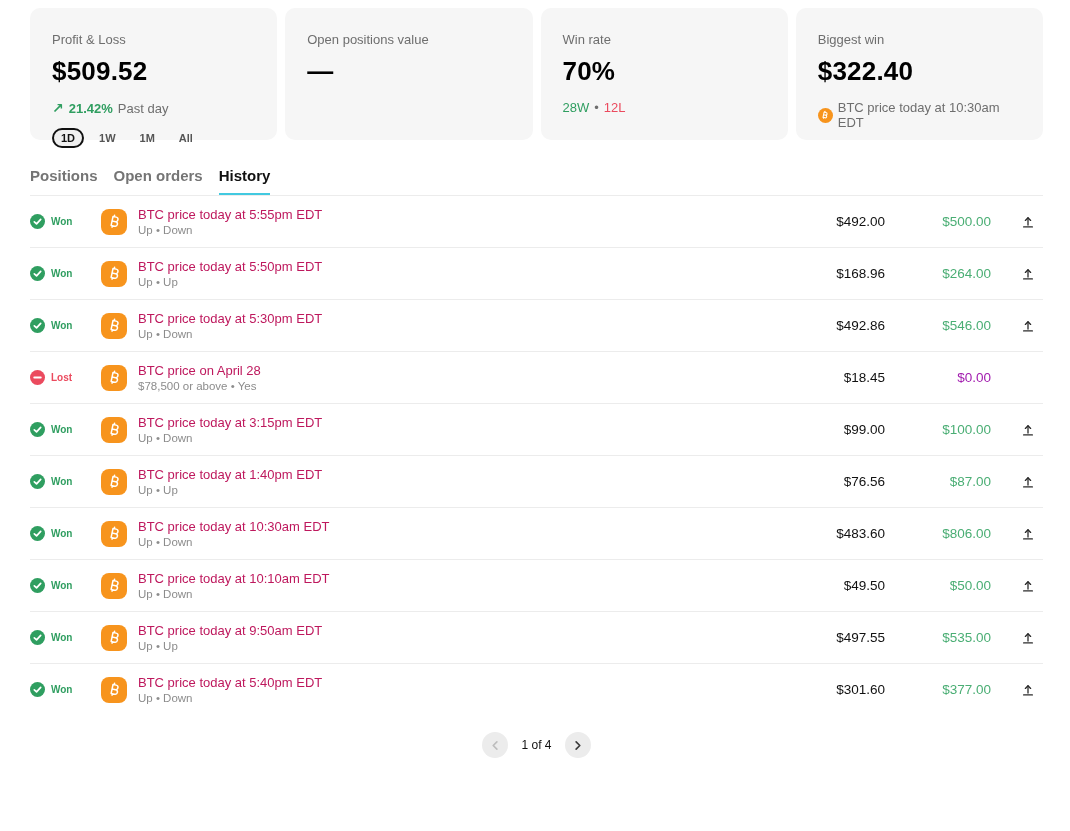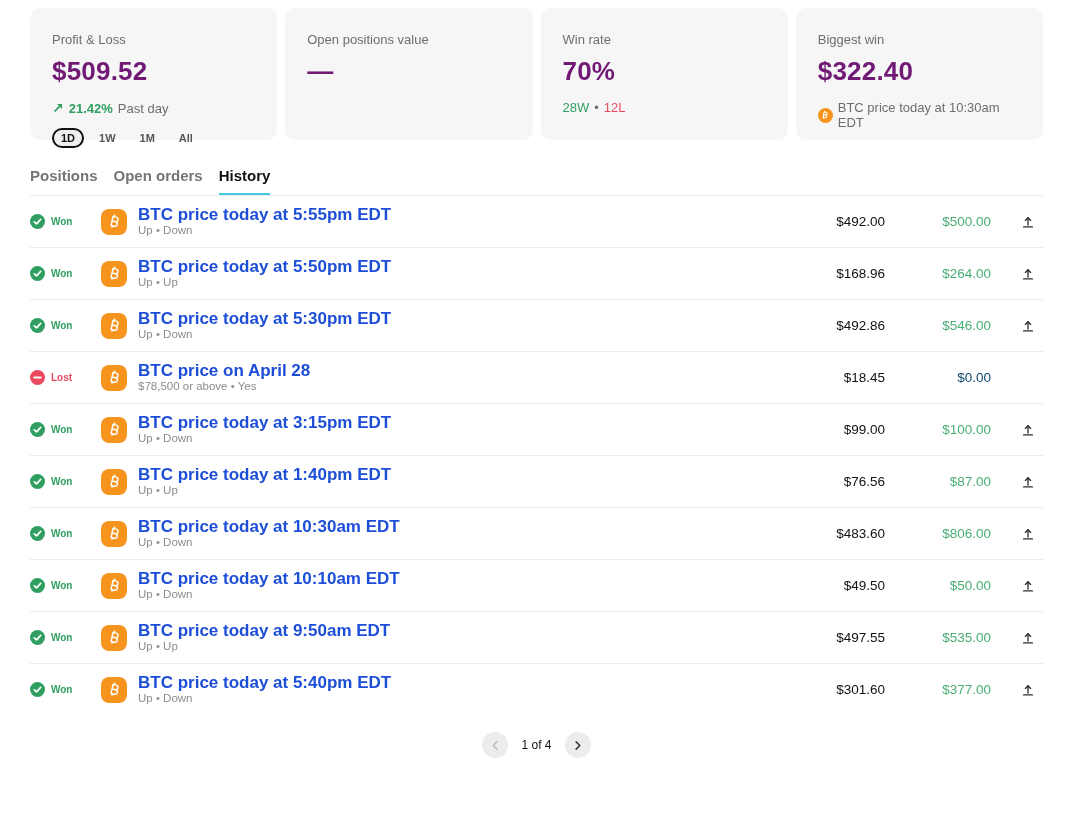--- a/index.html
+++ b/index.html
@@ -5,21 +5,21 @@
   * { margin:0; padding:0; box-sizing:border-box; }
   html,body { background:#ffffff; width:1070px; }
   body { font-family:"Liberation Sans","DejaVu Sans",sans-serif; color:#1a1a1a; }
 
   .page { width:1070px; padding:8px 27px 20px 30px; }
 
   
   .cards { display:grid; grid-template-columns:repeat(4,1fr); gap:8px; }
   .card { background:#f6f6f6; border-radius:10px; height:132px; padding:24px 22px; }
   .card-label { font-size:13px; color:#6e6e6e; }
-  .card-value { font-size:26px; font-weight:bold; color:#701a75; margin-top:9px; letter-spacing:.2px; }
+  .card-value { font-size:26px; font-weight:bold; color:#000000; margin-top:9px; letter-spacing:.2px; }
   .card-sub { margin-top:13px; font-size:13px; display:flex; align-items:center; gap:5px; }
   .green-text { color:#2f9e60; }
   .red-text { color:#eb4a5e; }
   .gray-text { color:#6e6e6e; }
   .bold { font-weight:bold; }
   .arrow-up { color:#2f9e60; font-weight:bold; font-size:14px; }
 
   .pills { margin-top:12px; display:flex; align-items:center; gap:6px; }
   .pill { border:none; background:transparent; font-family:inherit; font-size:11px; font-weight:bold;
           color:#555; padding:4px 9px; border-radius:999px; cursor:pointer; }
@@ -41,24 +41,24 @@
   .col-share { width:52px; flex:none; display:flex; justify-content:flex-end; padding-right:6px; }
 
   .trow { display:flex; align-items:center; height:52px; border-top:1px solid #ececec; }
   .result-cell { display:flex; align-items:center; gap:6px; }
   .result-label { font-size:10px; font-weight:bold; }
   .badge-icon { width:15px; height:15px; flex:none; display:block; }
 
   .pred-cell { display:flex; align-items:center; gap:11px; }
   .btc-icon { width:26px; height:26px; border-radius:8px; background:#f7941d; flex:none;
               display:flex; align-items:center; justify-content:center; }
-  .row-title { font-size:17px; font-weight:bold; color:#1d4ed8; line-height:15px; }
+  .row-title { font-size:13px; font-weight:normal; color:#be185d; line-height:15px; }
   .row-subtitle { font-size:11.5px; color:#8c8c8c; margin-top:2px; line-height:13px; }
   .cost-cell { font-size:13.5px; color:#111; }
-  .amount-cell { font-size:13.5px; color:#0c4a6e; }
+  .amount-cell { font-size:13.5px; color:#a21caf; }
   .amount-green { color:#4aae74; }
   .share-button { background:none; border:none; cursor:pointer; padding:2px; line-height:0; }
 
   
   .btc-mini { width:15px; height:15px; border-radius:50%; background:#f7941d; flex:none;
               display:flex; align-items:center; justify-content:center; }
 
   
   .pagination { margin-top:17px; display:flex; align-items:center; justify-content:center; gap:13px; }
   .page-btn { width:26px; height:26px; border-radius:50%; border:none; background:#ececec;

